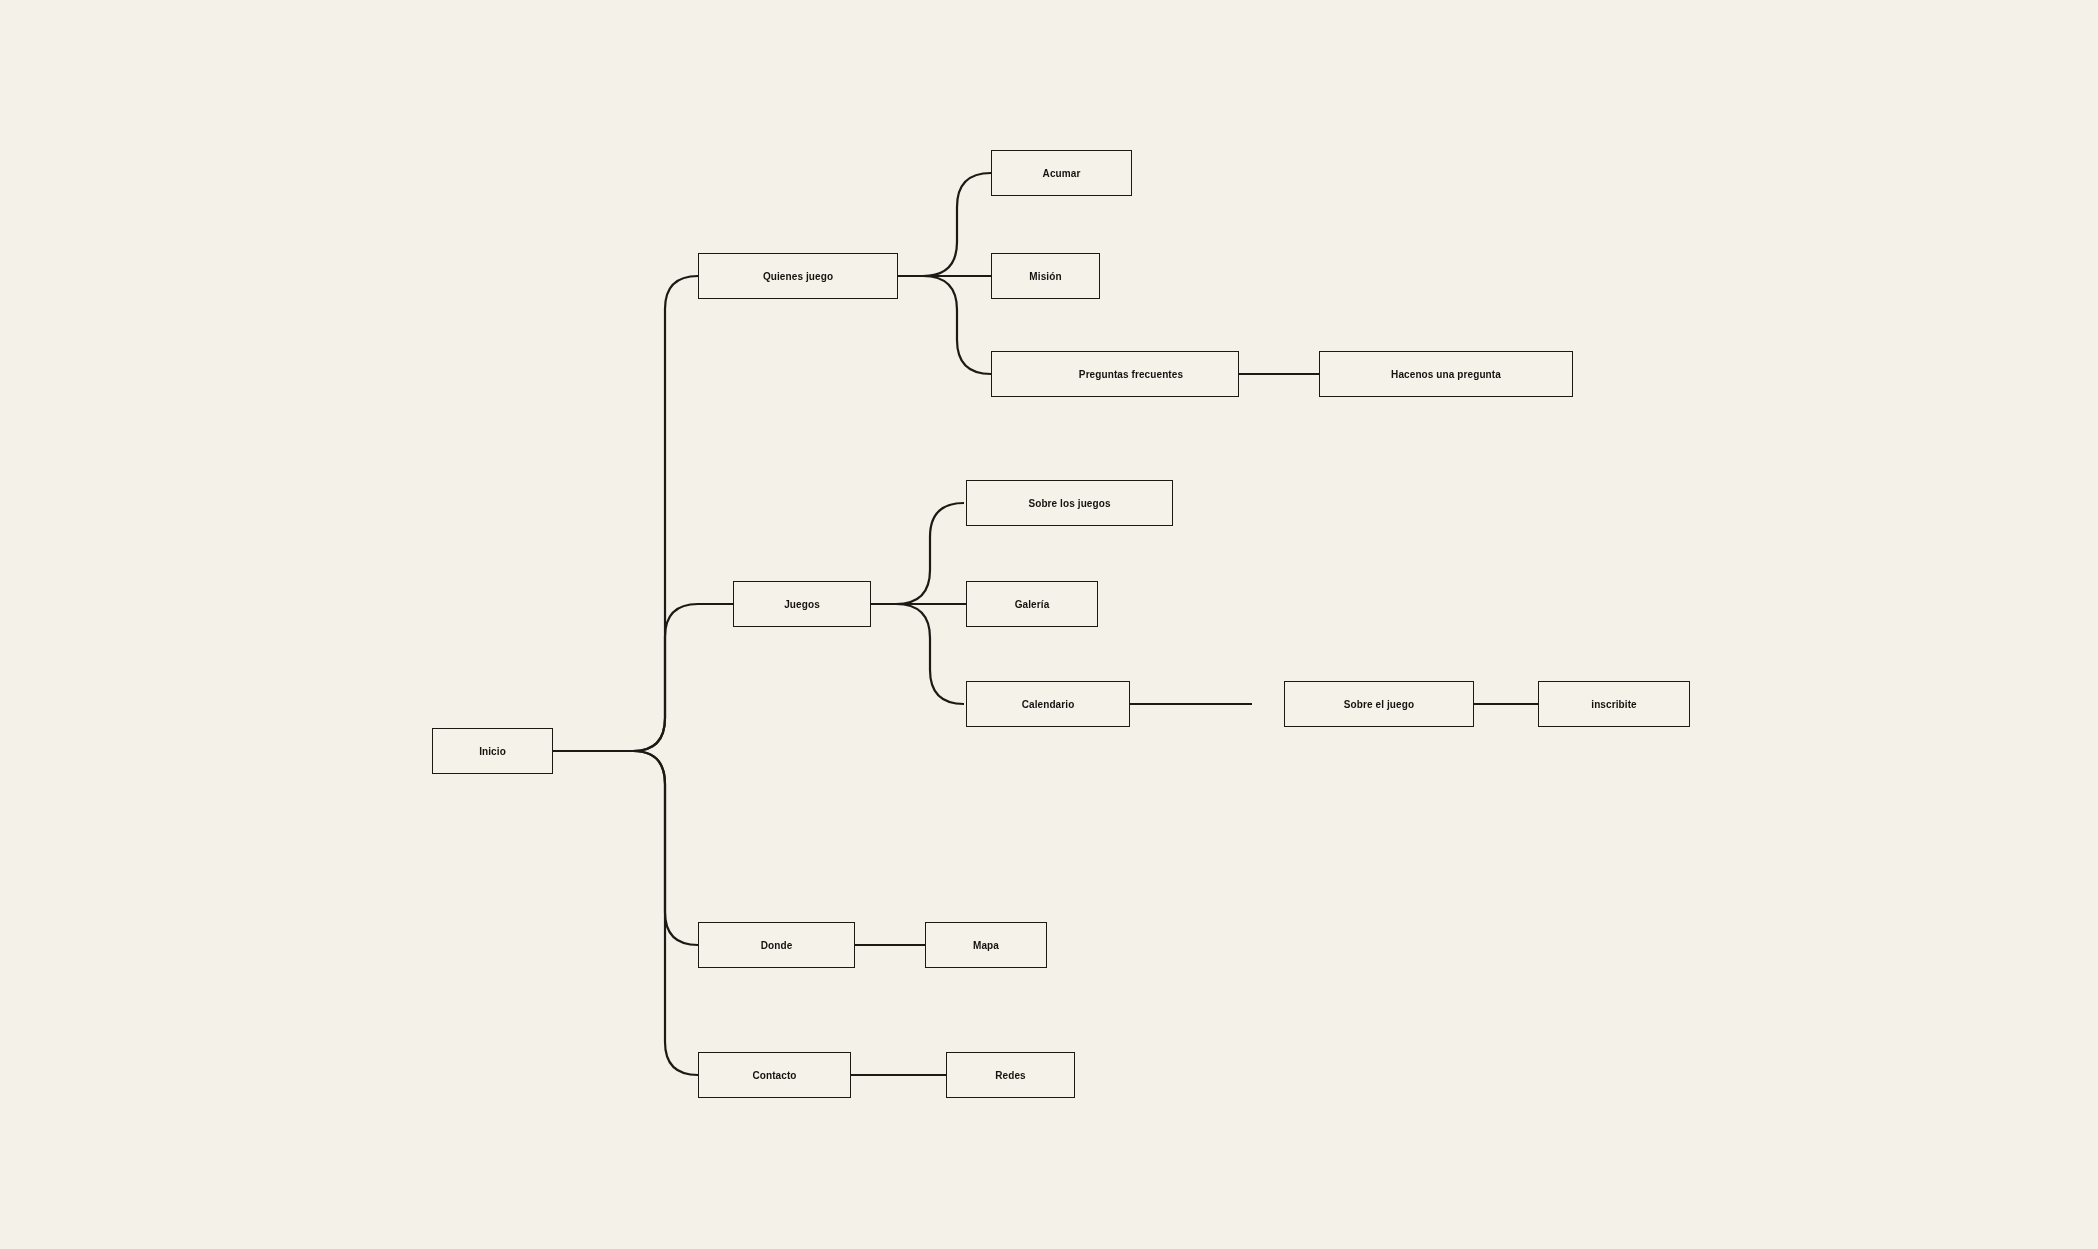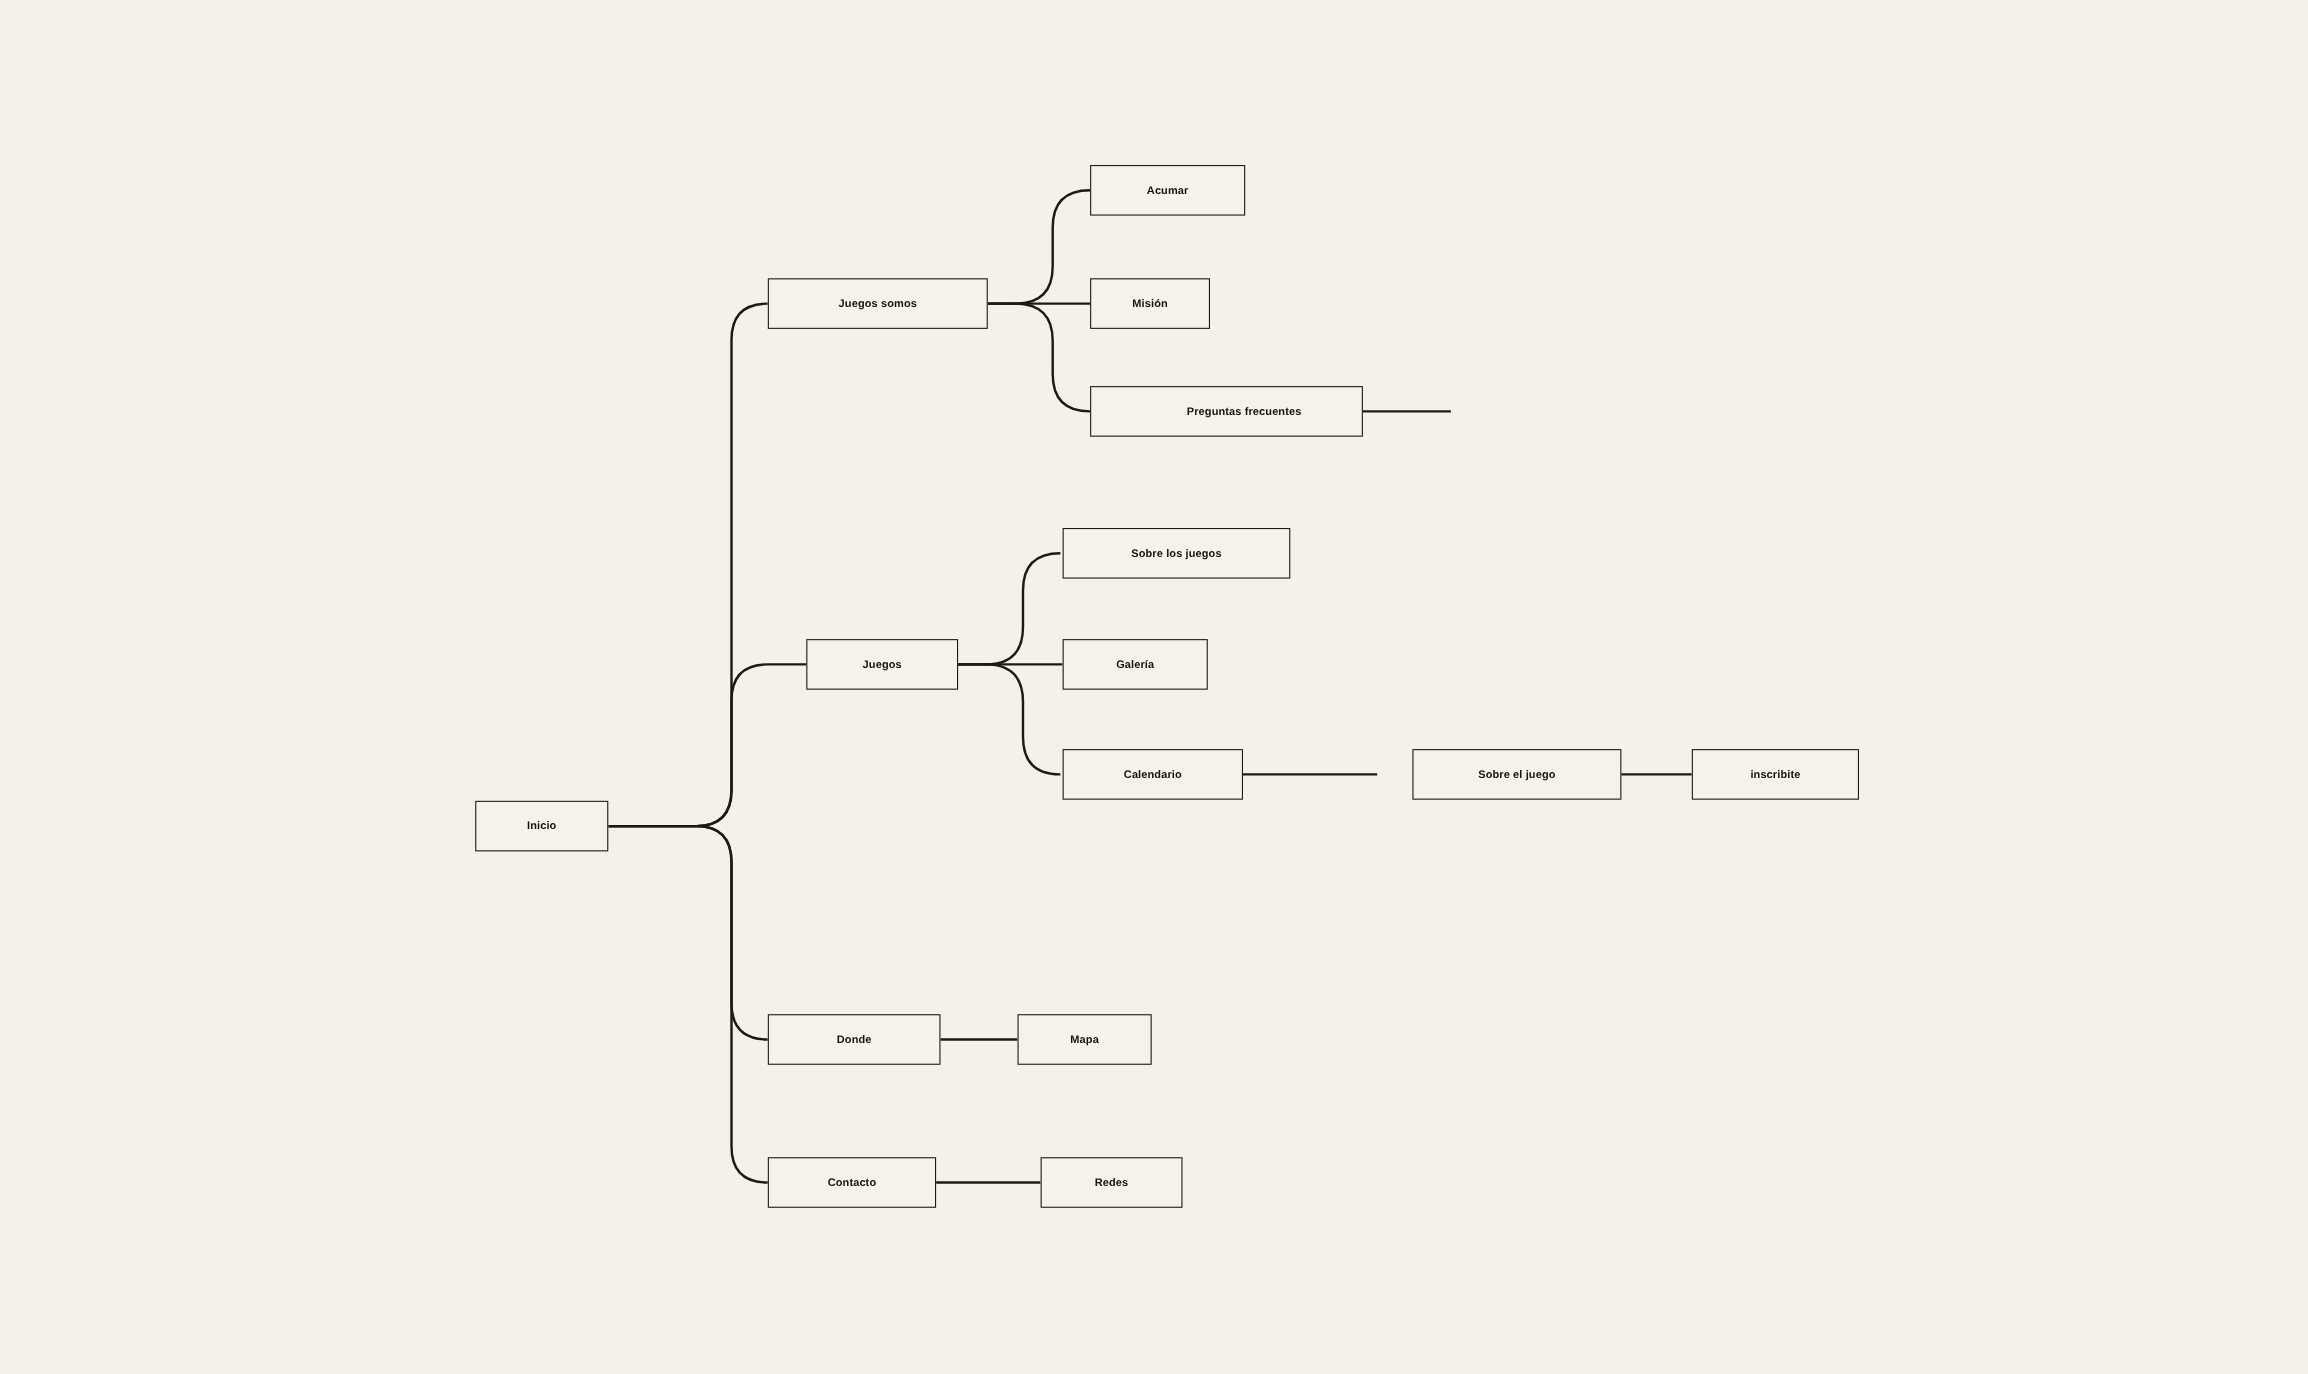--- a/index.html
+++ b/index.html
@@ -64,28 +64,29 @@
     <path d="M871,604 H896 Q930,604 930,638 V670 Q930,704 964,704"></path>
     <path d="M1130,704 H1252"></path>
     <path d="M1442,704 H1538"></path>
 
     <path d="M831,945 H925"></path>
     <path d="M851,1075 H946"></path>
   </svg>
 
   <div class="node" style="left:408px; top:728px; width:121px;margin-left:24px;">Inicio</div>
 
-  <div class="node" style="left:698px; top:253px; width:200px;">Juegos somos</div>
+  <div class="node" style="left:698px; top:253px; width:200px;">Quienes juego</div>
 
   <div class="node" style="left:991px; top:150px; width:141px;">Acumar</div>
 
   <div class="node" style="left:991px; top:253px; width:109px;">Misión</div>
 
   <div class="node" style="left:991px; top:351px; width:248px;padding-left:32px;">Preguntas frecuentes</div>
 
+  <div class="node" style="left:1319px; top:351px; width:254px;">Hacenos una pregunta</div>
 
   <div class="node" style="left:966px; top:480px; width:207px;">Sobre los juegos</div>
 
   <div class="node" style="left:733px; top:581px; width:138px;">Juegos</div>
 
   <div class="node" style="left:966px; top:581px; width:132px;">Galería</div>
 
   <div class="node" style="left:966px; top:681px; width:164px;">Calendario</div>
 
   <div class="node" style="left:1252px; top:681px; width:190px;margin-left:32px;">Sobre el juego</div>

